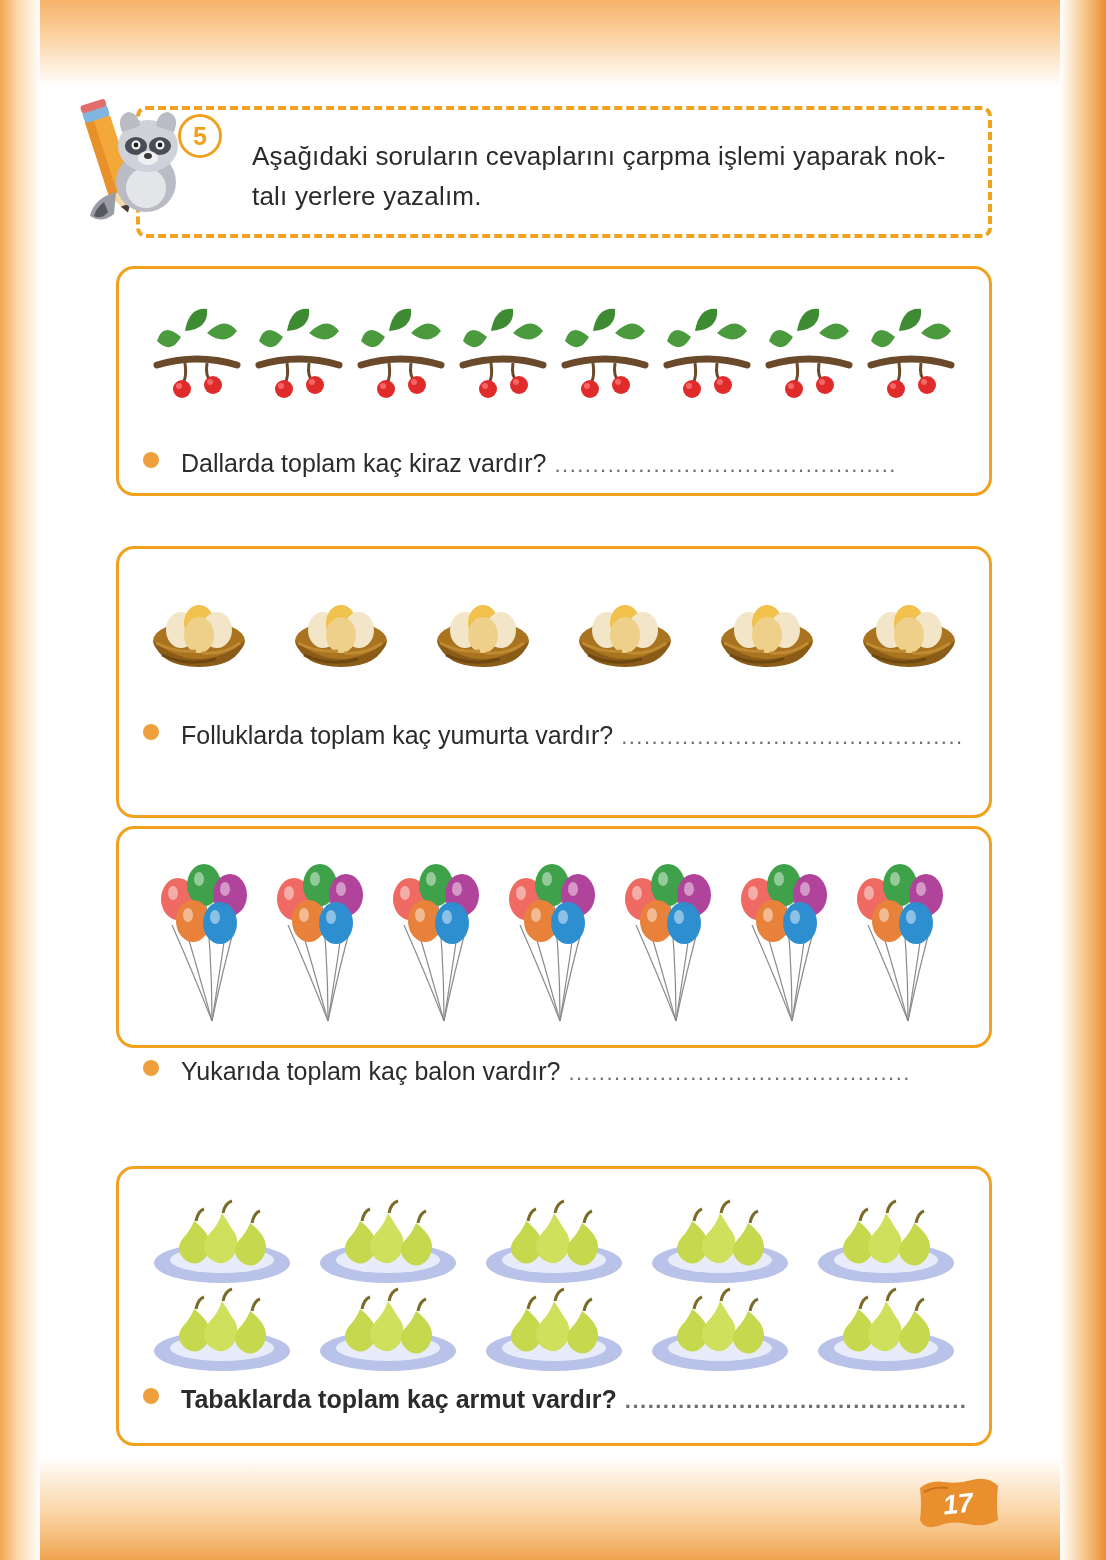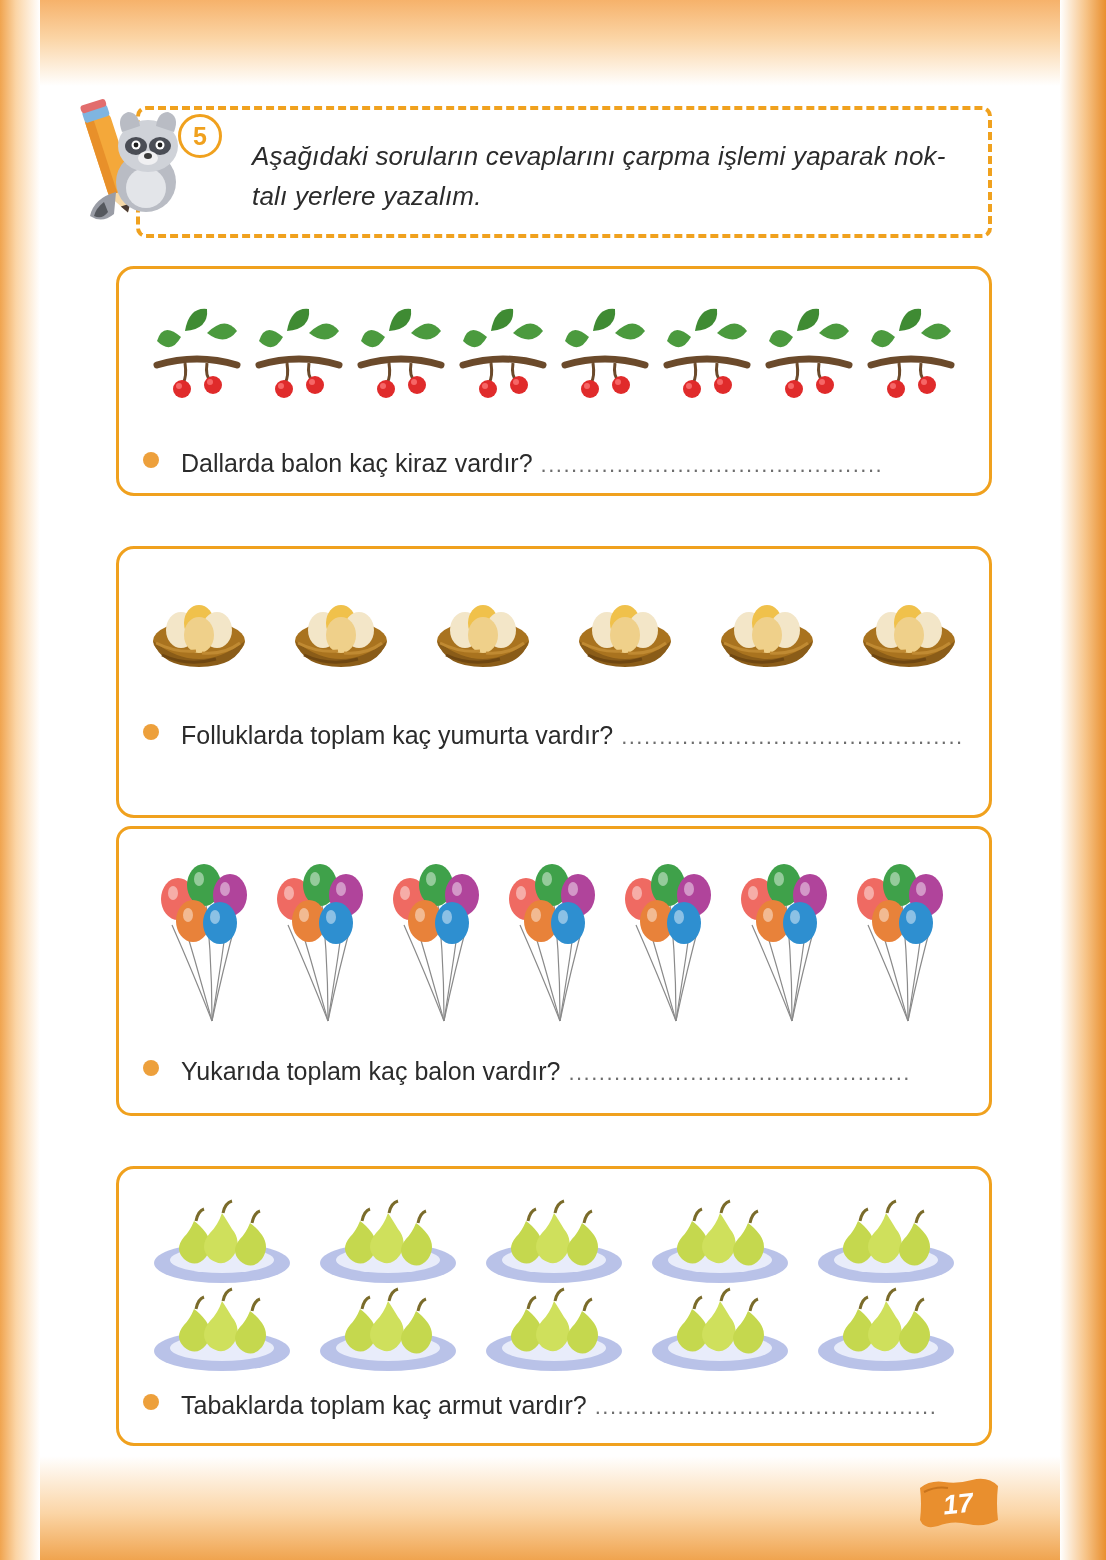--- a/index.html
+++ b/index.html
@@ -41,21 +41,20 @@
     background: #ffffff;
   }
   .instruction-text {
     position: absolute;
     left: 112px; top: 26px;
     width: 720px;
     font-size: 26px;
     line-height: 40px;
     color: #2b2b2b;
     letter-spacing: 0.2px;
-    font-style: italic;
   }
 
   .mascot {
     position: absolute;
     left: 64px; top: 96px;
     width: 130px; height: 130px;
     z-index: 5;
   }
   .badge-number {
     position: absolute;
@@ -75,21 +74,21 @@
   .card {
     position: absolute;
     left: 116px;
     width: 876px;
     border: 3px solid #f0a11e;
     border-radius: 18px;
     background: #ffffff;
   }
   #card-1 { top: 266px;  height: 230px; }
   #card-2 { top: 546px;  height: 272px; }
-  #card-3 { top: 826px;  height: 290px; border-radius: 15px; }
+  #card-3 { top: 826px;  height: 222px; }
   #card-4 { top: 1166px; height: 280px; }
 
   .picture-row {
     position: absolute;
     left: 0; right: 0;
     display: flex;
     align-items: flex-end;
     justify-content: center;
   }
 
@@ -284,21 +283,21 @@
       <path d="M34 60 q2 14 -2 20" stroke="#6b4a2b" stroke-width="3" fill="none"></path>
       <path d="M56 60 q-2 14 4 18" stroke="#6b4a2b" stroke-width="3" fill="none"></path>
       <circle cx="31" cy="86" r="9" fill="#e02b2b"></circle>
       <circle cx="62" cy="82" r="9" fill="#e02b2b"></circle>
       <circle cx="28" cy="83" r="3" fill="#ff8080" opacity="0.7"></circle>
       <circle cx="59" cy="79" r="3" fill="#ff8080" opacity="0.7"></circle>
     </svg>
   </div>
   <div class="question-line" style="top:180px;">
     <span class="bullet"></span>
-    <span class="q-text">Dallarda balon kaç kiraz vardır?</span>
+    <span class="q-text">Dallarda toplam kaç kiraz vardır?</span>
     <span class="q-dots">.............................................</span>
   </div>
 </div>
 
 <div class="card" id="card-2">
   <div class="picture-row" style="top:26px; height:110px; gap:16px;">
     <svg width="126" height="100" viewBox="0 0 126 100">
       <ellipse cx="63" cy="56" rx="46" ry="20" fill="#a9731f"></ellipse>
       <ellipse cx="45" cy="45" rx="15" ry="18" fill="#f3e6c8"></ellipse>
       <ellipse cx="63" cy="38" rx="15" ry="18" fill="#f0c14b"></ellipse>
@@ -617,21 +616,21 @@
       <ellipse cx="76" cy="63" rx="52" ry="13" fill="#e8ecfa"></ellipse>
       <path d="M48 24 q-4 10 -10 16 q-10 12 0 22 q12 10 22 -2 q8 -12 0 -24 q-6 -8 -12 -12z" fill="#c5d84e"></path>
       <path d="M76 16 q-4 12 -12 20 q-12 14 0 26 q14 10 24 -4 q8 -14 -2 -26 q-6 -10 -10 -16z" fill="#cfe05c"></path>
       <path d="M104 26 q-4 10 -10 16 q-10 12 0 22 q12 10 22 -2 q8 -12 0 -24 q-6 -8 -12 -12z" fill="#c5d84e"></path>
       <path d="M50 24 q2 -10 8 -12" stroke="#7a6b2a" stroke-width="3" fill="none"></path>
       <path d="M77 16 q2 -10 9 -12" stroke="#7a6b2a" stroke-width="3" fill="none"></path>
       <path d="M106 26 q2 -10 8 -12" stroke="#7a6b2a" stroke-width="3" fill="none"></path>
     </svg>
   </div>
 
-  <div class="question-line" style="top:222px;">
+  <div class="question-line" style="top:216px;font-weight:bold;">
     <span class="bullet"></span>
     <span class="q-text">Tabaklarda toplam kaç armut vardır?</span>
     <span class="q-dots">.............................................</span>
   </div>
 </div>
 
 <div class="page-tag">
   <svg width="88" height="56" viewBox="0 0 88 56" style="position:absolute;left:0;top:0;">
     <path d="M6 12 q10 -8 24 -6 q14 2 28 -2 q16 -4 26 6 q-2 18 0 34 q-14 8 -30 4 q-16 -4 -30 2 q-14 4 -18 -6 q2 -16 0 -32z" fill="#e98f2e"></path>
     <path d="M10 16 q12 -6 24 -4" stroke="#c9741c" stroke-width="2" fill="none"></path>

